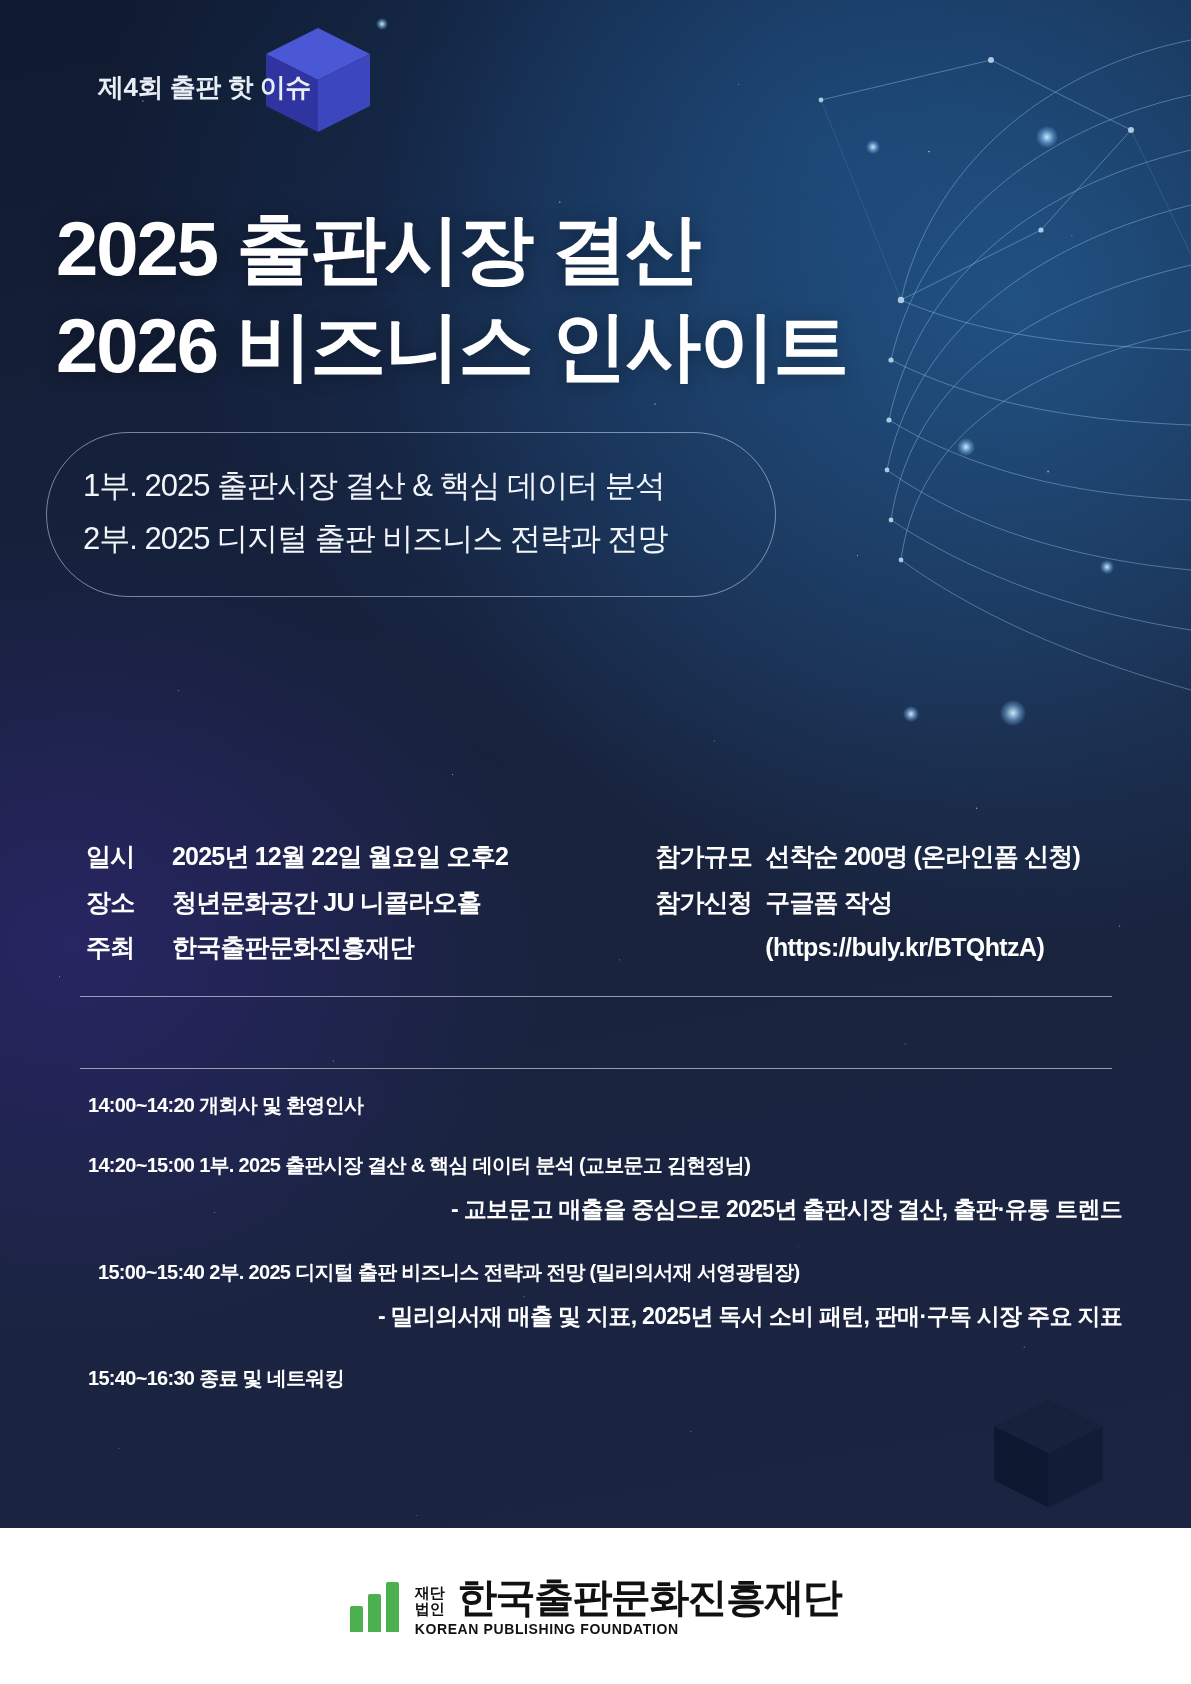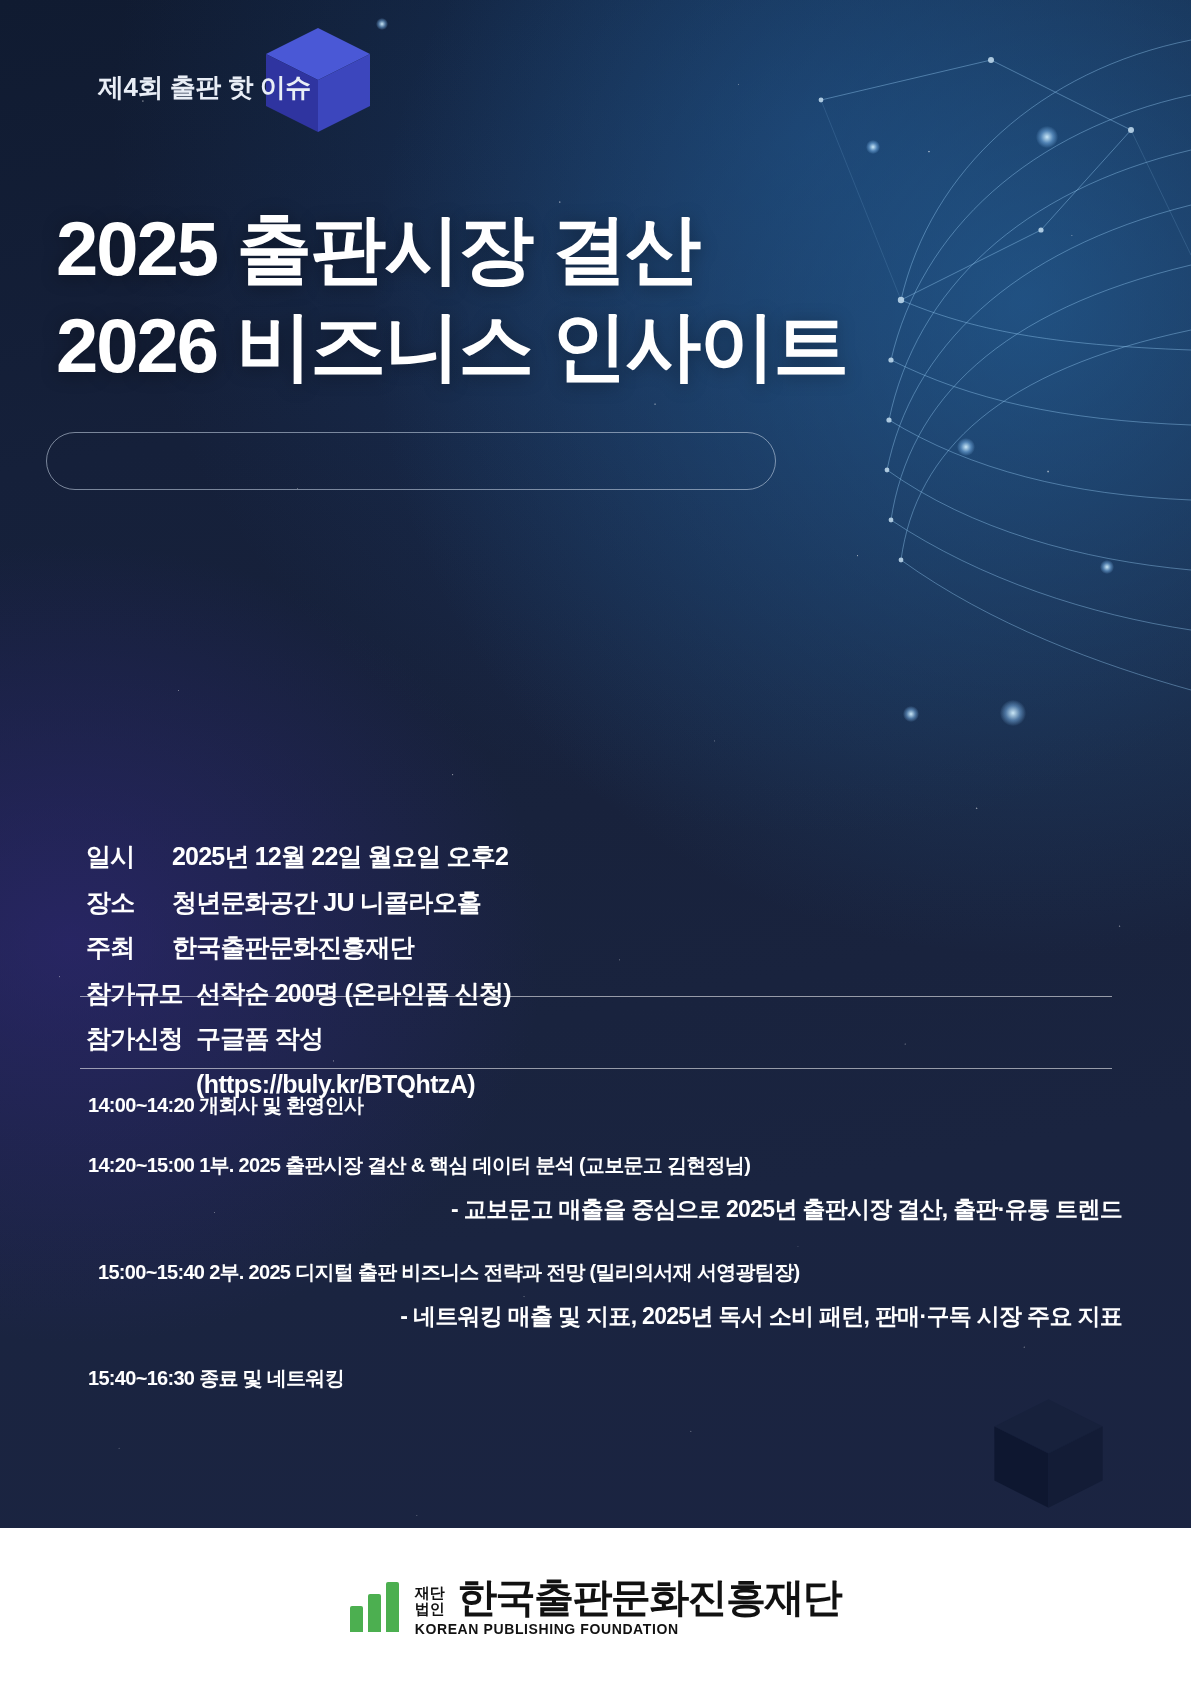--- a/index.html
+++ b/index.html
@@ -123,22 +123,21 @@
   .subbox .line { display: block; }
   
   .info {
     position: absolute;
     left: 86px; top: 838px;
     width: 1020px;
     color: #ffffff;
   }
   .info-cols {
     display: flex;
-    justify-content: center;
-    flex-direction: column;
+    justify-content: space-between;
   }
   .info-col { }
   .info-col.right { margin-right: 26px; }
   .info-row {
     display: flex;
     align-items: flex-start;
     margin-bottom: 8px;
     font-size: 25px;
     font-weight: 700;
     letter-spacing: -0.8px;
@@ -322,20 +321,22 @@
   </svg>
 
   <div class="kicker">제4회 출판 핫 이슈</div>
 
   <div class="title">
     <span class="line">2025 출판시장 결산</span>
     <span class="line">2026 비즈니스 인사이트</span>
   </div>
 
   <div class="subbox">
+    <span class="line">1부. 2025 출판시장 결산 &amp; 핵심 데이터 분석</span>
+    <span class="line">2부. 2025 디지털 출판 비즈니스 전략과 전망</span>
   </div>
 
   <div class="info">
     <div class="info-cols">
       <div class="info-col left">
         <div class="info-row">
           <span class="info-label">일시</span>
           <span class="info-value">2025년 12월 22일 월요일 오후2</span>
         </div>
         <div class="info-row">
@@ -367,21 +368,21 @@
   <div class="schedule">
     <div class="sched-item">
       <div class="sched-main">14:00~14:20  개회사 및 환영인사</div>
     </div>
     <div class="sched-item">
       <div class="sched-main">14:20~15:00 1부. 2025 출판시장 결산 &amp; 핵심 데이터 분석 (교보문고 김현정님)</div>
       <div class="sched-sub">- 교보문고 매출을 중심으로 2025년 출판시장 결산, 출판·유통 트렌드</div>
     </div>
     <div class="sched-item indent">
       <div class="sched-main">15:00~15:40 2부. 2025 디지털 출판 비즈니스 전략과 전망 (밀리의서재 서영광팀장)</div>
-      <div class="sched-sub">- 네트워킹 매출 및 지표, 2025년 독서 소비 패턴, 판매·구독 시장 주요 지표</div>
+      <div class="sched-sub">- 밀리의서재 매출 및 지표, 2025년 독서 소비 패턴, 판매·구독 시장 주요 지표</div>
     </div>
     <div class="sched-item">
       <div class="sched-main">15:40~16:30 종료 및 네트워킹</div>
     </div>
   </div>
 
   <div class="footer">
     <div class="logo-mark">
       <div class="logo-bar" style="height:26px;"></div>
       <div class="logo-bar" style="height:38px;"></div>

